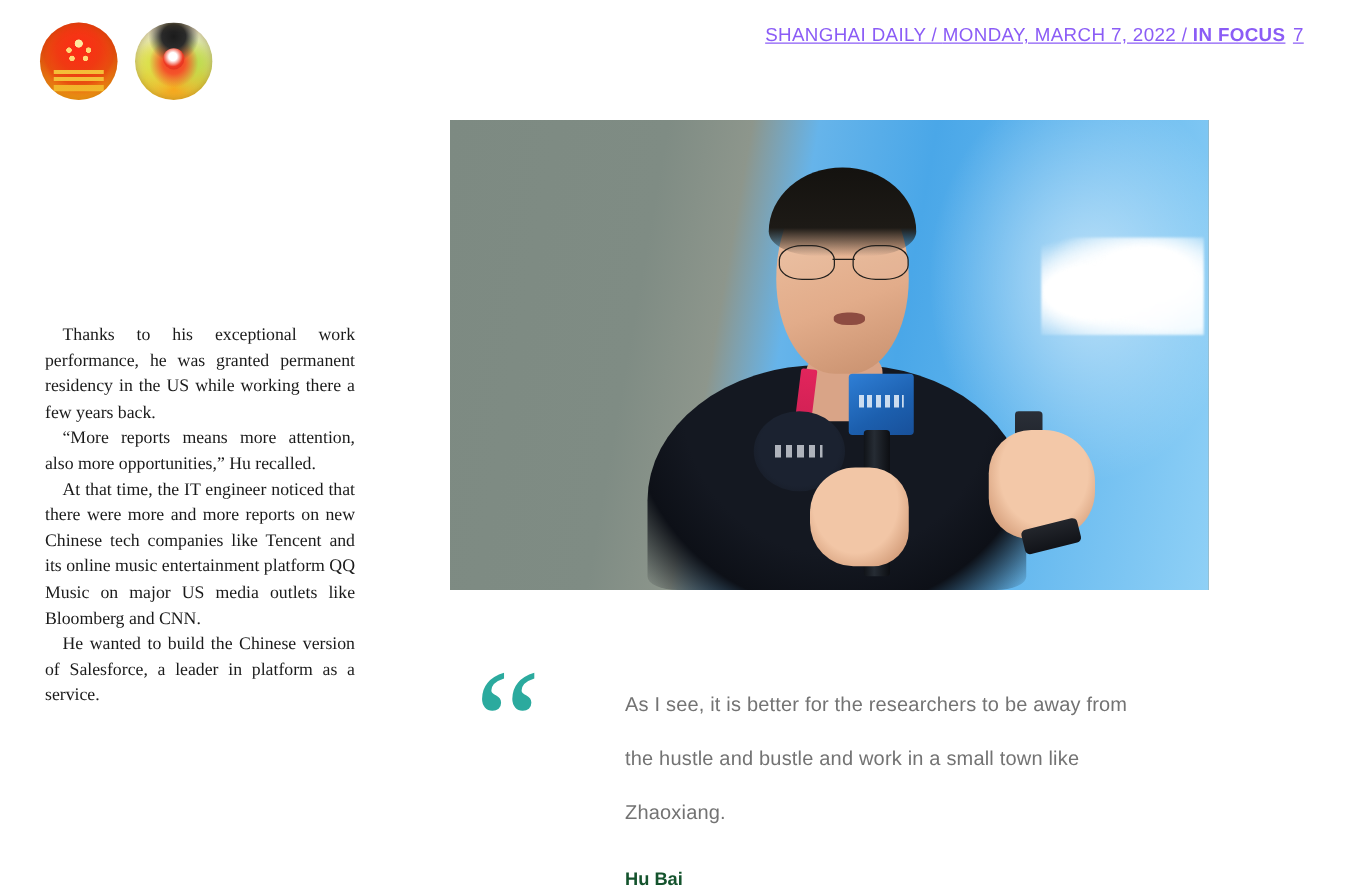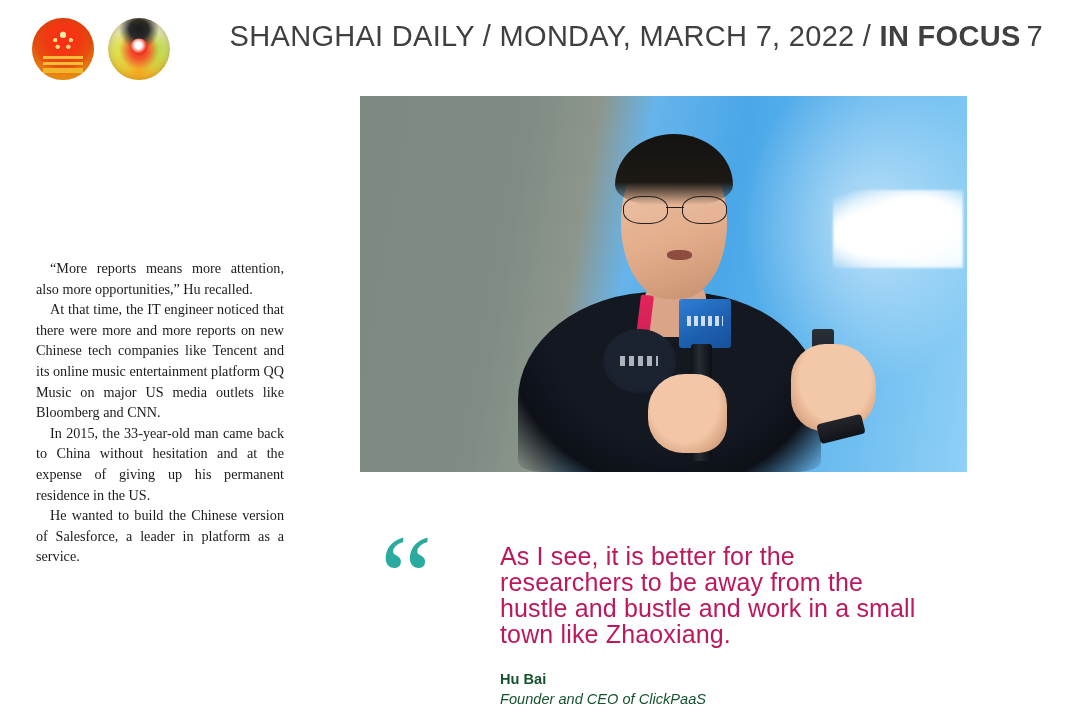--- a/index.html
+++ b/index.html
@@ -86,24 +86,25 @@
     transform: translate(-50%, -50%);
     border-radius: 50%;
     background: radial-gradient(circle at 46% 40%, #ffffff 0 24%, #ef3b24 58%, #d12c17 100%);
   }
 
   
   .header-line {
     position: absolute;
     right: 36px;
     top: 20px;
-    font-size: 29px;
+    font-size: 15px;
     letter-spacing: .3px;
-    color: #404040;
+    color: #8b5cf6;
     white-space: nowrap;
+    text-decoration: underline;
   }
   .header-line .bold { font-weight: bold; }
   .header-line .pageno { font-weight: normal; margin-left: 6px; }
 
   
   .story-column {
     position: absolute;
     left: 36px;
     top: 258px;
     width: 248px;
@@ -284,23 +285,23 @@
     color: #2baa9e;
     user-select: none;
   }
   .quote-body {
     position: absolute;
     left: 500px;
     top: 543px;
     width: 420px;
   }
   .quote-text {
-    font-size: 25px;
-    line-height: 26px;
-    color: #be185d;
+    font-size: 16px;
+    line-height: 43px;
+    color: #737373;
     letter-spacing: .15px;
   }
   .quote-attr {
     margin-top: 22px;
     font-size: 14.6px;
     line-height: 20px;
     color: #14532d;
   }
   .quote-attr .name { font-weight: bold; display: block; }
   .quote-attr .role { display: block; font-style: italic; }
@@ -311,23 +312,23 @@
 <div class="emblems">
   <div class="emblem emblem-national"></div>
   <div class="emblem emblem-cppcc"></div>
 </div>
 
 <div class="header-line">
   <span>SHANGHAI DAILY</span><span> / </span><span>MONDAY, MARCH 7, 2022</span><span> / </span><span class="bold">IN FOCUS</span><span class="pageno">7</span>
 </div>
 
 <div class="story-column">
+  <p>Thanks to his exceptional work performance, he was granted permanent residency in the US while working there a few years back.</p>
   <p>“More reports means more attention, also more opportunities,” Hu recalled.</p>
   <p>At that time, the IT engineer noticed that there were more and more reports on new Chinese tech companies like Tencent and its online music entertainment platform QQ Music on major US media outlets like Bloomberg and CNN.</p>
-  <p>In 2015, the 33-year-old man came back to China without hesitation and at the expense of giving up his permanent residence in the US.</p>
   <p>He wanted to build the Chinese version of Salesforce, a leader in platform as a service.</p>
 </div>
 
 <div class="photo">
   <div class="ph-wall"></div>
   <div class="ph-sky-glow"></div>
   <div class="ph-cloud"></div>
   <div class="ph-shoulder"></div>
   <div class="ph-neck"></div>
   <div class="ph-head"></div>

